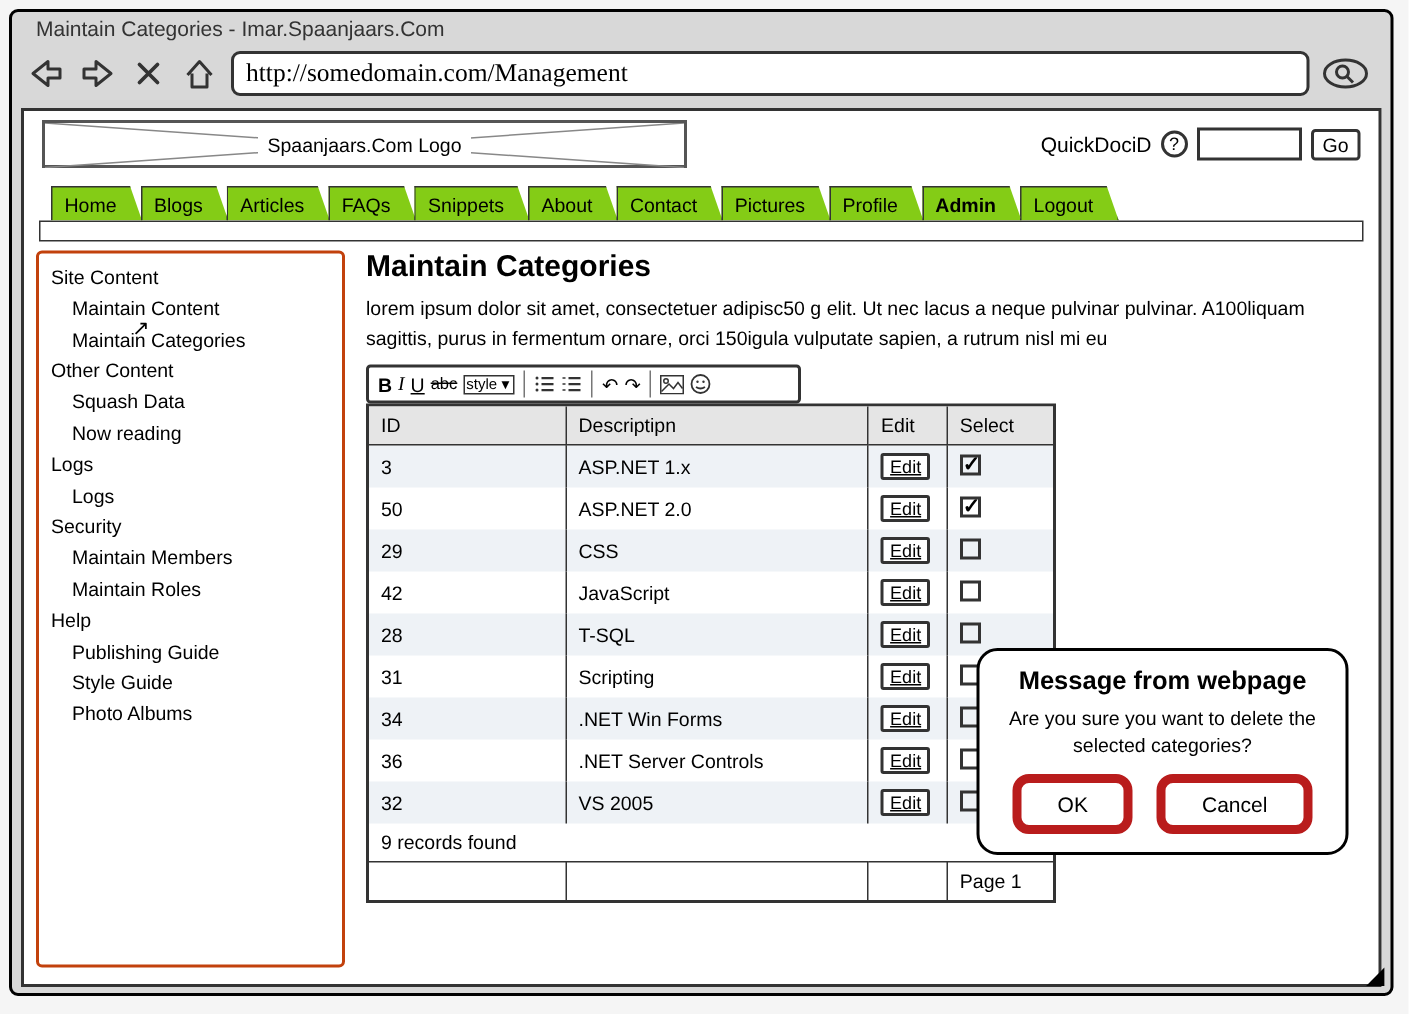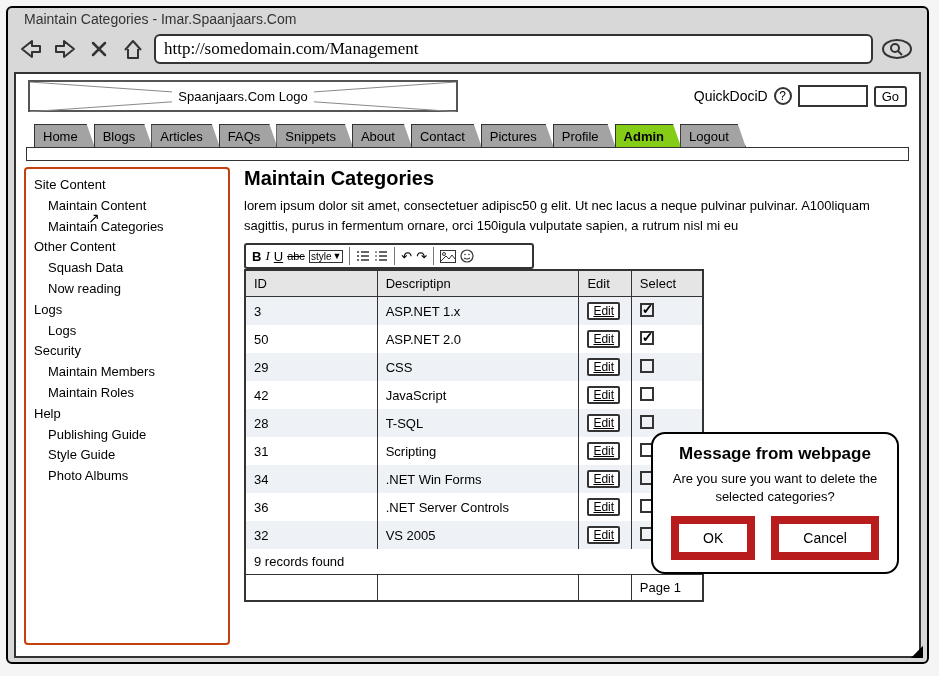--- a/index.html
+++ b/index.html
@@ -96,21 +96,21 @@
     }
     .tabs-row {
       display: flex;
       align-items: flex-end;
       margin-top: 8px;
       padding-left: 10px;
     }
     .tab {
       border: 1.5px solid #333;
       border-bottom: none;
-      background: #a3a3a3;
+      background: #84cc16;
       padding: 4px 10px 3px 8px;
       margin-right: -1px;
       font-size: 13px;
       position: relative;
       clip-path: polygon(0 0, calc(100% - 8px) 0, 100% 100%, 0 100%);
       padding-right: 16px;
     }
     .tab.active {
       background: #84cc16;
       z-index: 2;
@@ -229,21 +229,21 @@
     .dialog-text {
       text-align: center;
       font-size: 13px;
       line-height: 1.4;
       margin-bottom: 10px;
     }
     .dialog-buttons {
       display: flex; gap: 16px; justify-content: center;
     }
     .dlg-btn {
-      border: 8px solid #b91c1c; border-radius: 0;
+      border: 6px solid #b91c1c; border-radius: 11px;
       background: #fff; font-family: inherit;
       padding: 6px 24px; font-size: 14px;
     }
     .resize-handle {
       position: absolute;
       right: 4px; bottom: 2px;
       font-size: 16px;
     }
     .col-id{width:130px;}
     .col-desc{width:200px;}

